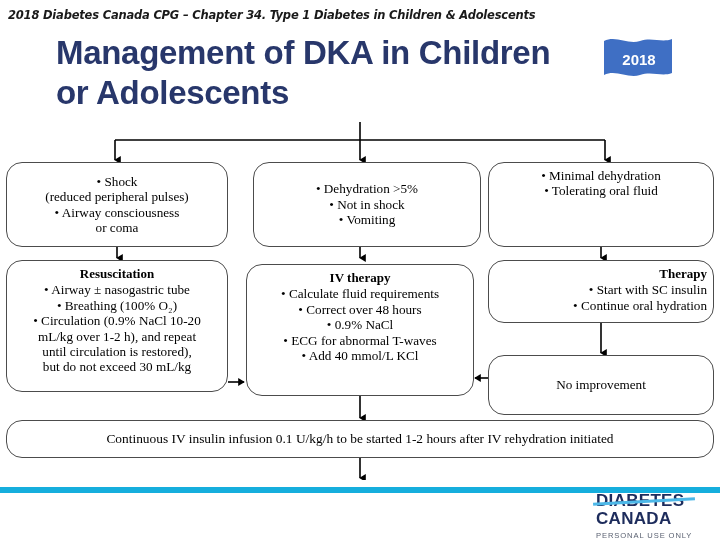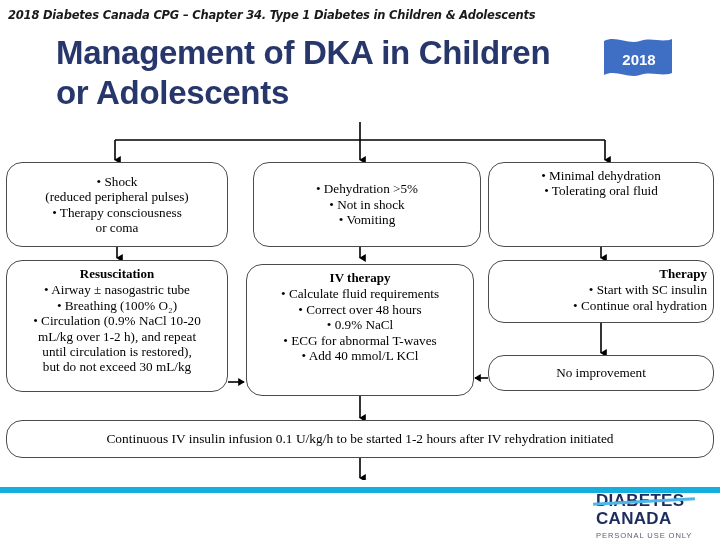--- a/index.html
+++ b/index.html
@@ -110,21 +110,21 @@
   .node .line { white-space: nowrap; }
 
   
   #box-shock      { left: 6px;   top: 42px;  width: 222px; height: 85px; }
   #box-dka        { left: 253px; top: 42px;  width: 228px; height: 85px; }
   #box-minimal    { left: 488px; top: 42px;  width: 226px; height: 85px; }
   
   #box-resus      { left: 6px;   top: 140px; width: 222px; height: 132px; }
   #box-ivtherapy  { left: 246px; top: 144px; width: 228px; height: 132px; }
   #box-therapy    { left: 488px; top: 140px; width: 226px; height: 63px; align-items: flex-end; }
-  #box-noimprove  { left: 488px; top: 235px; width: 226px; height: 36px; }
+  #box-noimprove  { left: 488px; top: 235px; width: 226px; height: 60px; }
   
   #box-infusion   { left: 6px;   top: 300px; width: 708px; height: 38px; }
 
   #box-infusion .line { font-size: 13.4px; }
 
   
   .footer-bar {
     position: absolute;
     left: 0;
     top: 487px;
@@ -220,21 +220,21 @@
 
       <line x1="360" y1="272" x2="360" y2="298" marker-end="url(#arrdown)"></line>
 
       <line x1="360" y1="338" x2="360" y2="358" marker-end="url(#arrdown)"></line>
     </g>
   </svg>
 
   <div class="node centered" id="box-shock">
     <div class="line">• Shock</div>
     <div class="line">(reduced peripheral pulses)</div>
-    <div class="line">• Therapy consciousness</div>
+    <div class="line">• Airway consciousness</div>
     <div class="line">or coma</div>
   </div>
 
   <div class="node centered" id="box-dka">
     <div class="line">• Dehydration &gt;5%</div>
     <div class="line">• Not in shock</div>
     <div class="line">• Vomiting</div>
   </div>
 
   <div class="node" id="box-minimal">

